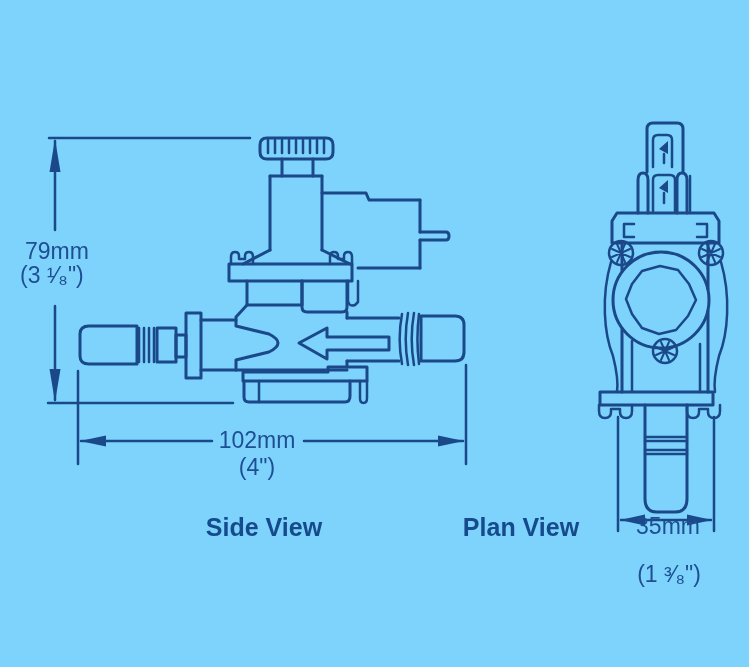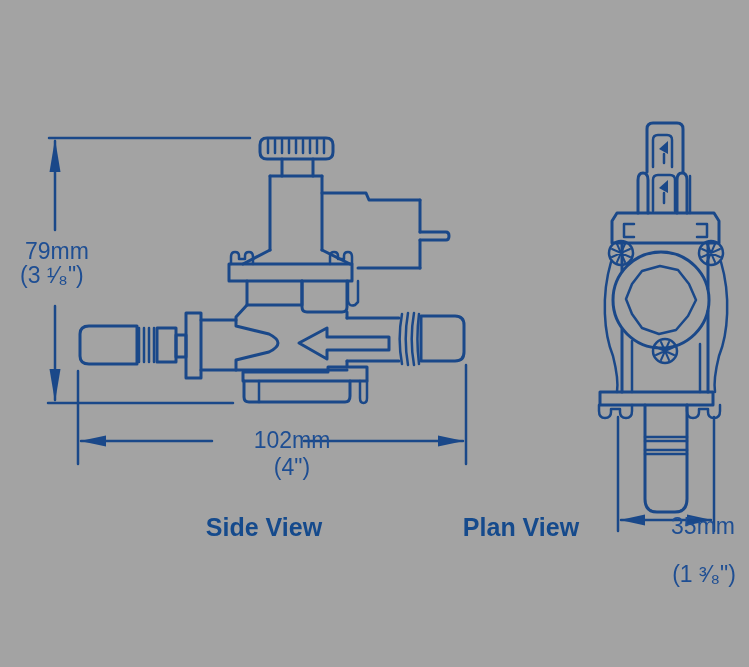--- a/index.html
+++ b/index.html
@@ -1,31 +1,31 @@
 <!DOCTYPE html>
 <html><head>
 <meta charset="utf-8">
 <style>
   html,body{margin:0;padding:0;background:#ffffff;}
   .stage{
     position:relative;
     width:749px;height:667px;
-    background:#a3a3a3;
+    background:#7dd3fc;
     font-family:"Liberation Sans","DejaVu Sans",sans-serif;
     overflow:hidden;
   }
   .stage svg{position:absolute;left:0;top:0;}
   .label{
     position:absolute;
     color:#1e4e93;
     font-size:23px;
     line-height:1;
     white-space:nowrap;
   }
-  .label.centered{transform:translate(-50%,-50%);margin-left:35px;}
+  .label.centered{transform:translate(-50%,-50%);}
   .view-label{
     position:absolute;
     transform:translate(-50%,-50%);
     color:#154a8c;
     font-size:25px;
     font-weight:bold;
     line-height:1;
     white-space:nowrap;
   }
 </style>

